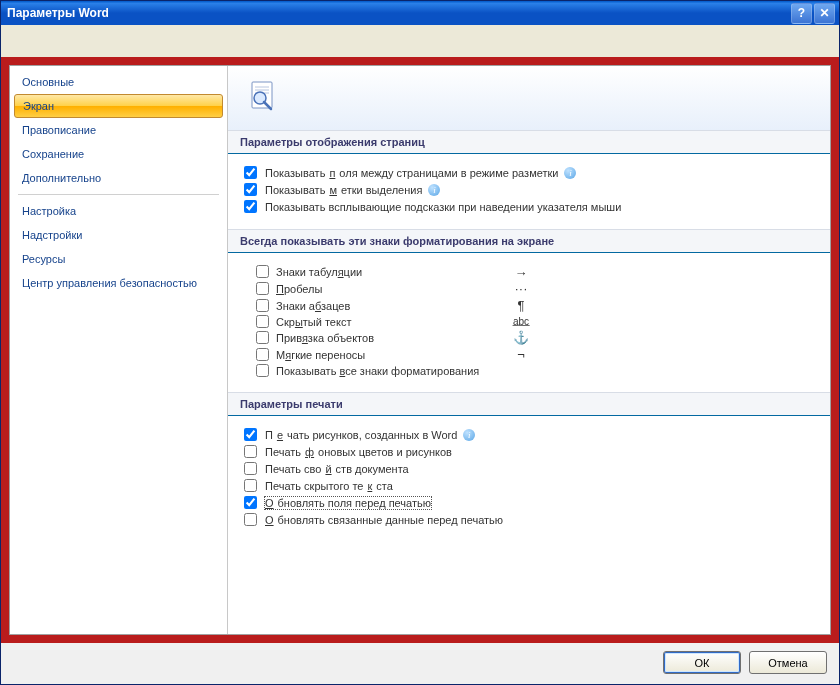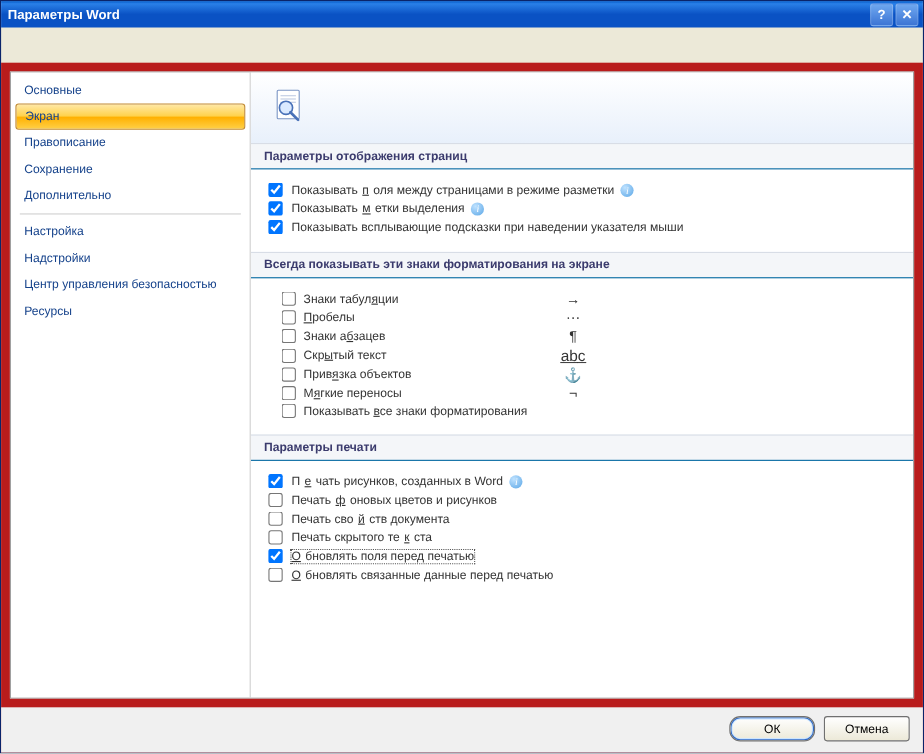--- a/index.html
+++ b/index.html
@@ -177,21 +177,21 @@
     min-width: 78px;
     height: 23px;
     background: linear-gradient(to bottom, #fff, #ece9d8);
     border: 1px solid #707070;
     border-radius: 3px;
     font-size: 11px;
     font-family: Tahoma, sans-serif;
     cursor: pointer;
     padding: 0 10px;
   }
-  .btn.default { box-shadow: 0 0 0 1px #316ac5 inset, 0 0 0 2px #cde6ff inset; border-radius: 10px; }
+  .btn.default { box-shadow: 0 0 0 1px #316ac5 inset, 0 0 0 2px #cde6ff inset; }
 </style>
 </head>
 <body>
 
 <div class="window">
   <div class="titlebar">
     <span class="title">Параметры Word</span>
     <div class="winbtn">?</div>
     <div class="winbtn">✕</div>
   </div>
@@ -201,22 +201,22 @@
 
       <div class="sidebar">
         <div class="nav-item">Основные</div>
         <div class="nav-item selected">Экран</div>
         <div class="nav-item">Правописание</div>
         <div class="nav-item">Сохранение</div>
         <div class="nav-item">Дополнительно</div>
         <div class="nav-sep"></div>
         <div class="nav-item">Настройка</div>
         <div class="nav-item">Надстройки</div>
+        <div class="nav-item">Ресурсы</div>
         <div class="nav-item">Центр управления безопасностью</div>
-        <div class="nav-item">Ресурсы</div>
       </div>
 
       <div class="content">
 
         <div class="banner">
           <svg class="mag" viewBox="0 0 32 32">
             <rect x="6" y="2" width="20" height="26" rx="1" fill="#fff" stroke="#7a94c4"></rect>
             <line x1="9" y1="7" x2="23" y2="7" stroke="#b8c6e0"></line>
             <line x1="9" y1="10" x2="23" y2="10" stroke="#b8c6e0"></line>
             <line x1="9" y1="13" x2="23" y2="13" stroke="#b8c6e0"></line>
@@ -266,21 +266,21 @@
             <span class="sym-col">···</span>
           </div>
           <div class="row-grid">
             <input type="checkbox" style="">
             <span class="lbl"><span>Знаки а</span><span class="u">б</span><span>зацев</span></span>
             <span class="sym-col">¶</span>
           </div>
           <div class="row-grid">
             <input type="checkbox" style="">
             <span class="lbl"><span>Скр</span><span class="u">ы</span><span>тый текст</span></span>
-            <span class="sym-col" style="font-size:14px">a̲b̲c̲</span>
+            <span class="sym-col" style="font-size:10px">a̲b̲c̲</span>
           </div>
           <div class="row-grid">
             <input type="checkbox" style="">
             <span class="lbl"><span>Прив</span><span class="u">я</span><span>зка объектов</span></span>
             <span class="sym-col">⚓</span>
           </div>
           <div class="row-grid">
             <input type="checkbox" style="">
             <span class="lbl"><span>М</span><span class="u">я</span><span>гкие переносы</span></span>
             <span class="sym-col">¬</span>

